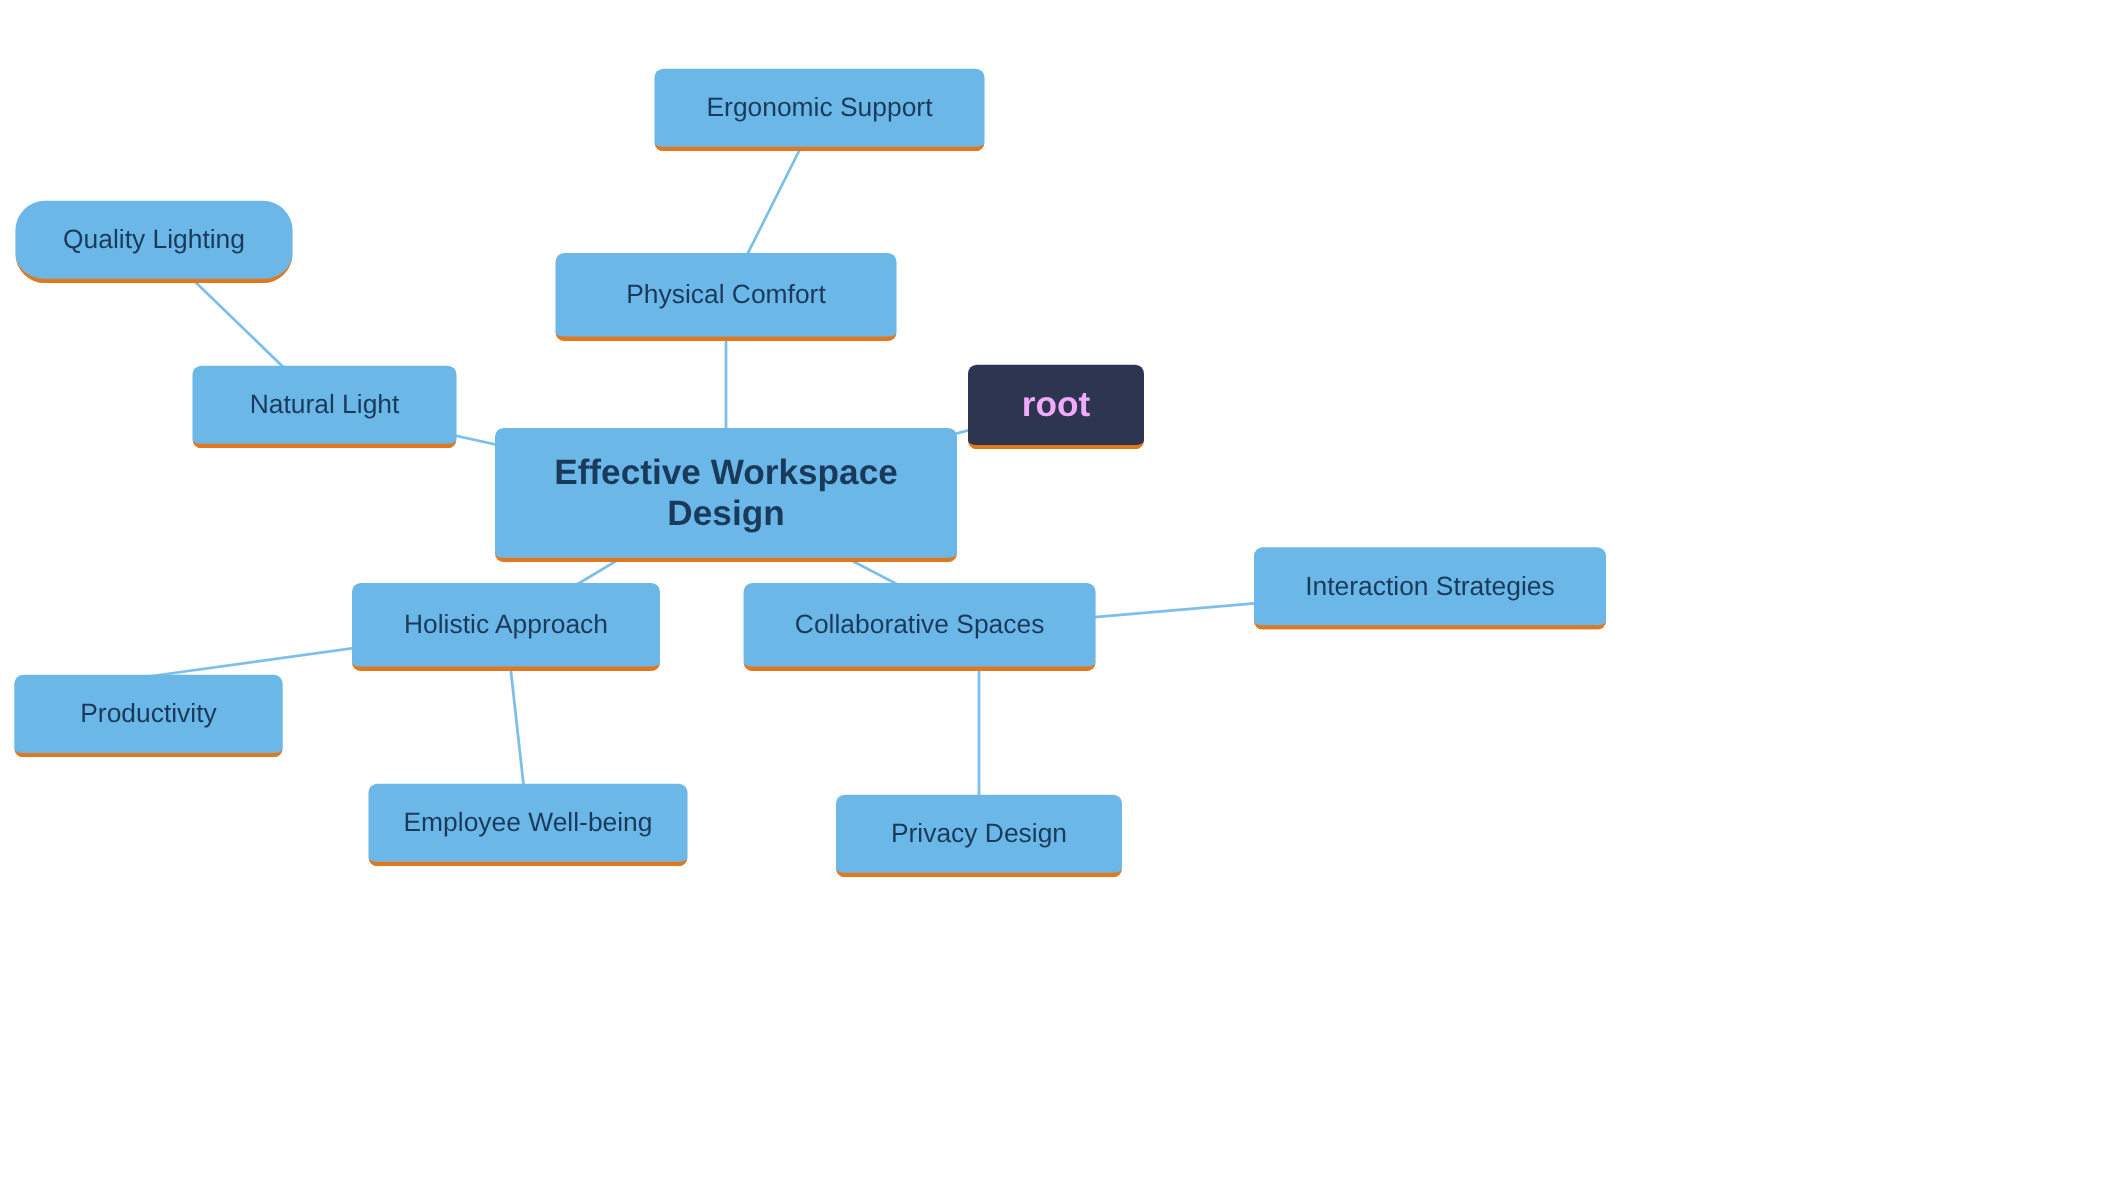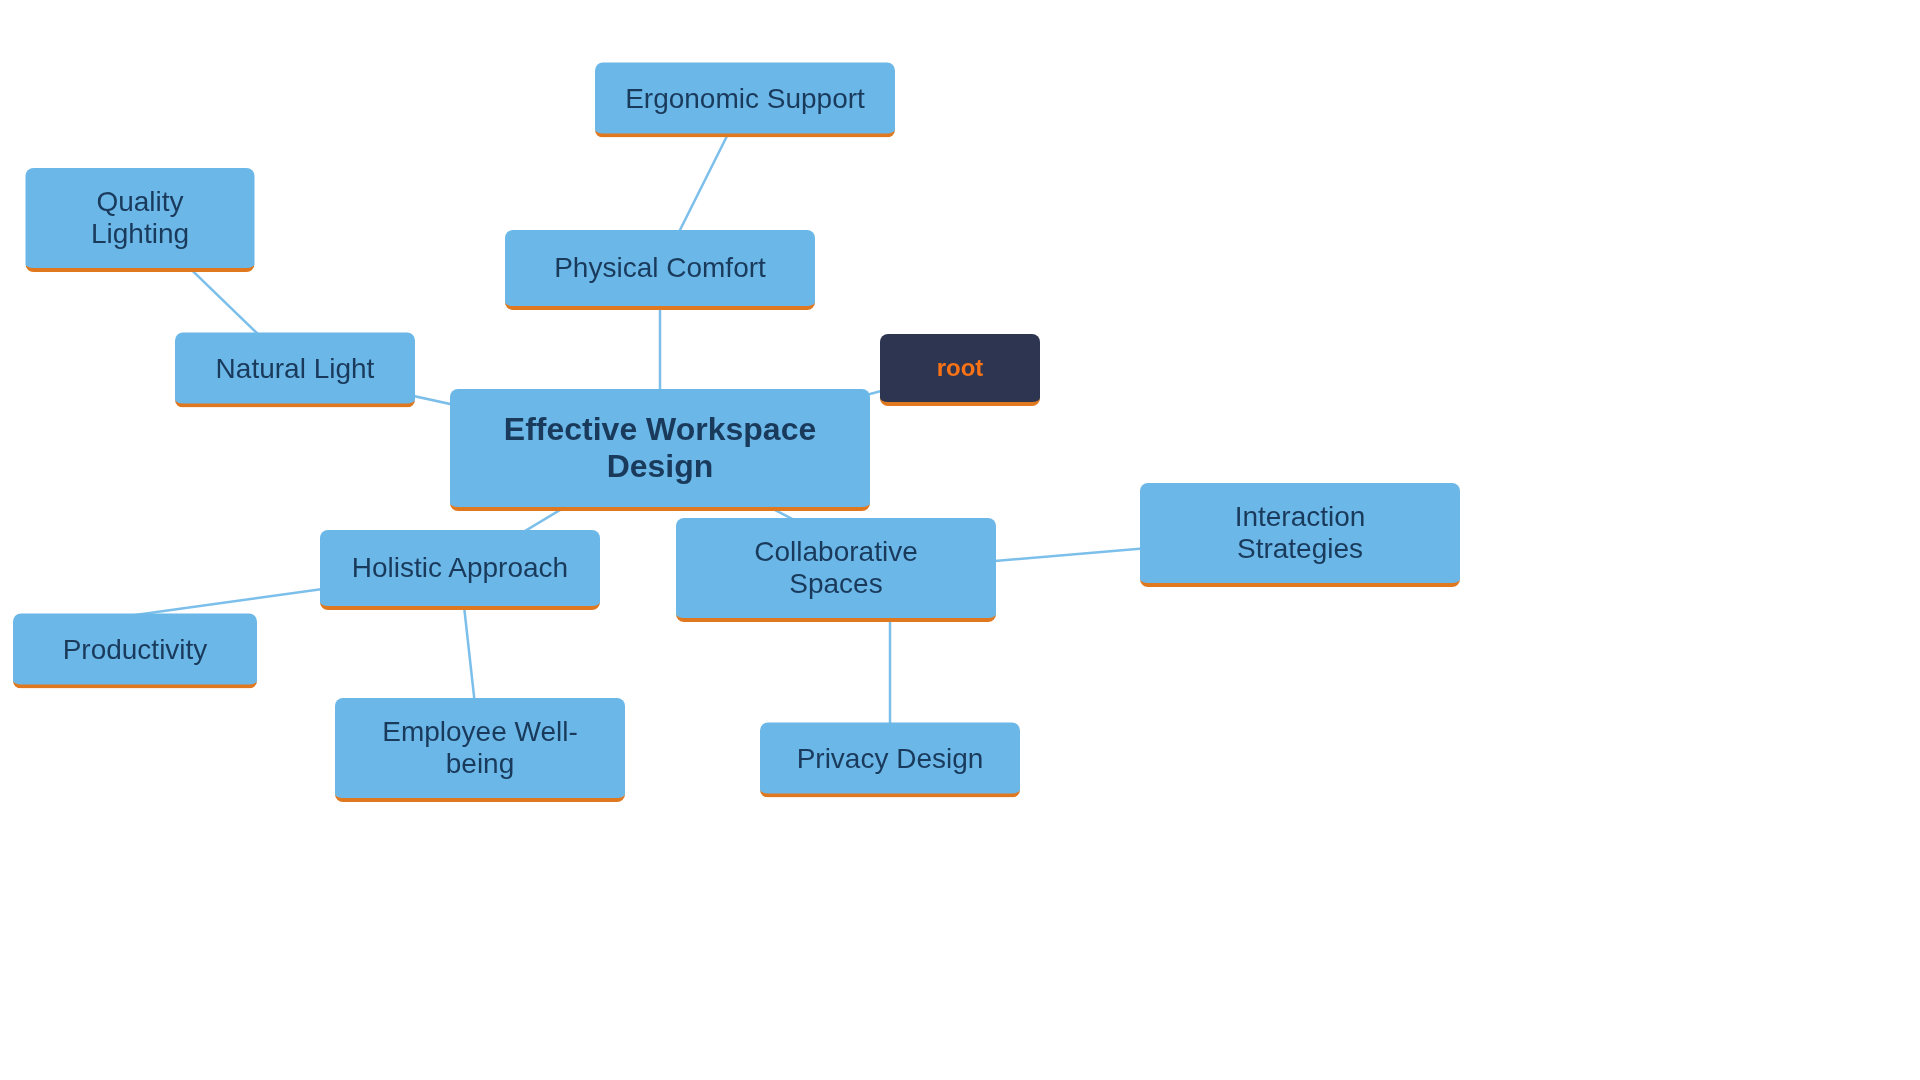--- a/index.html
+++ b/index.html
@@ -29,29 +29,29 @@
       align-items: center;
       justify-content: center;
       text-align: center;
       cursor: pointer;
       transform: translate(-50%, -50%);
     }
     .node-blue {
       background: #6bb8e8;
       border-bottom: 4px solid #e07820;
       color: #1a3a5c;
-      font-size: 28px;
+      font-size: 24px;
       font-weight: 500;
       padding: 18px 28px;
     }
     .node-root {
       background: #2d3550;
       border-bottom: 4px solid #e07820;
-      color: #f97316;
-      font-size: 24px;
+      color: #f0abfc;
+      font-size: 32px;
       font-weight: 600;
       padding: 18px 32px;
       border-radius: 8px;
     }
     .node-center {
       font-size: 32px;
       font-weight: 600;
       padding: 22px 40px;
     }
   </style>
@@ -81,21 +81,21 @@
       </div>
       <div class="node node-blue" style="left: 660px; top: 270px; width: 310px; min-height: 80px;">
         <span>Physical Comfort</span>
       </div>
       <div class="node node-blue" style="left: 745px; top: 100px; width: 300px; min-height: 75px;">
         <span>Ergonomic Support</span>
       </div>
       <div class="node node-blue" style="left: 295px; top: 370px; width: 240px; min-height: 75px;">
         <span>Natural Light</span>
       </div>
-      <div class="node node-blue" style="left: 140px; top: 220px; width: 229px; min-height: 75px;">
+      <div class="node node-blue" style="left: 140px; top: 220px; width: 252px; min-height: 75px; border-radius: 27px;">
         <span>Quality Lighting</span>
       </div>
       <div class="node node-blue" style="left: 460px; top: 570px; width: 280px; min-height: 80px;">
         <span>Holistic Approach</span>
       </div>
       <div class="node node-blue" style="left: 135px; top: 651px; width: 244px; min-height: 75px;">
         <span>Productivity</span>
       </div>
       <div class="node node-blue" style="left: 480px; top: 750px; width: 290px; min-height: 75px;">
         <span>Employee Well-being</span>

